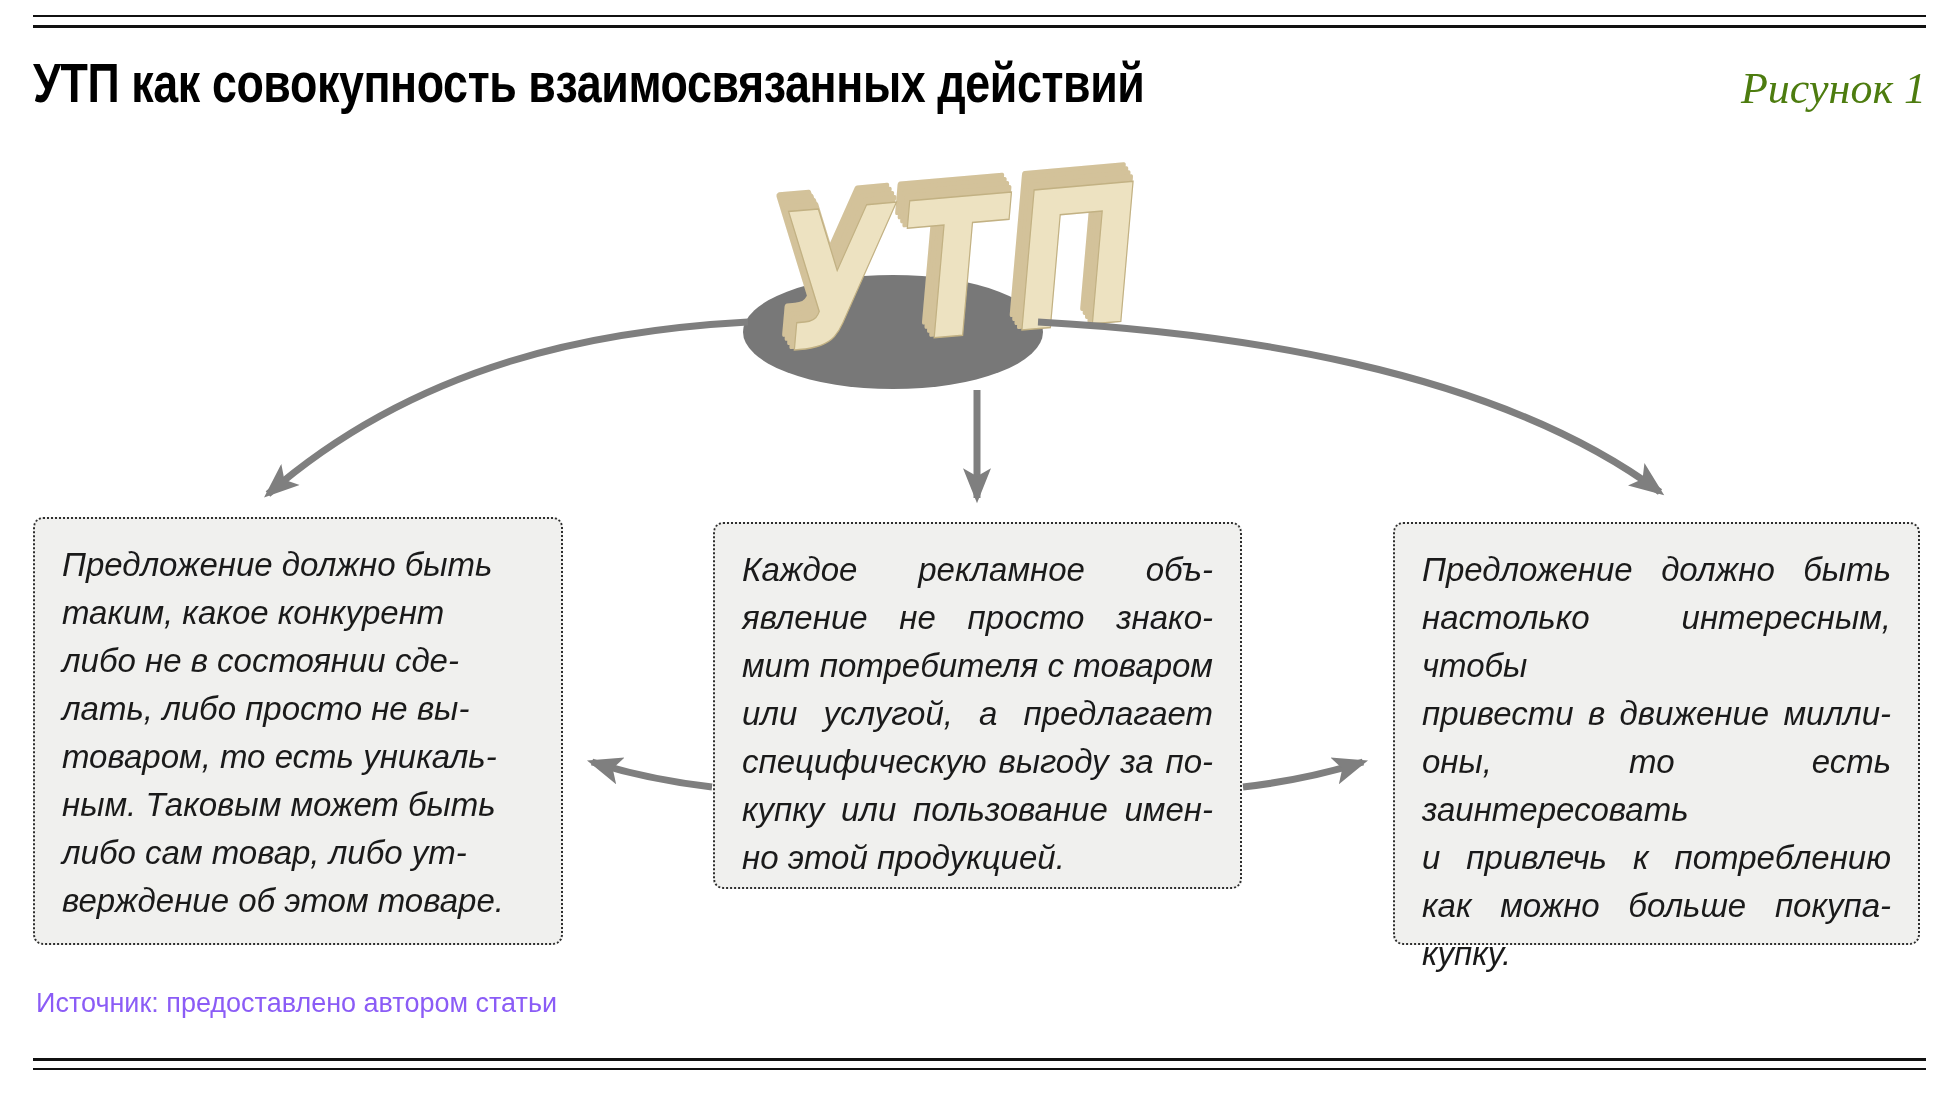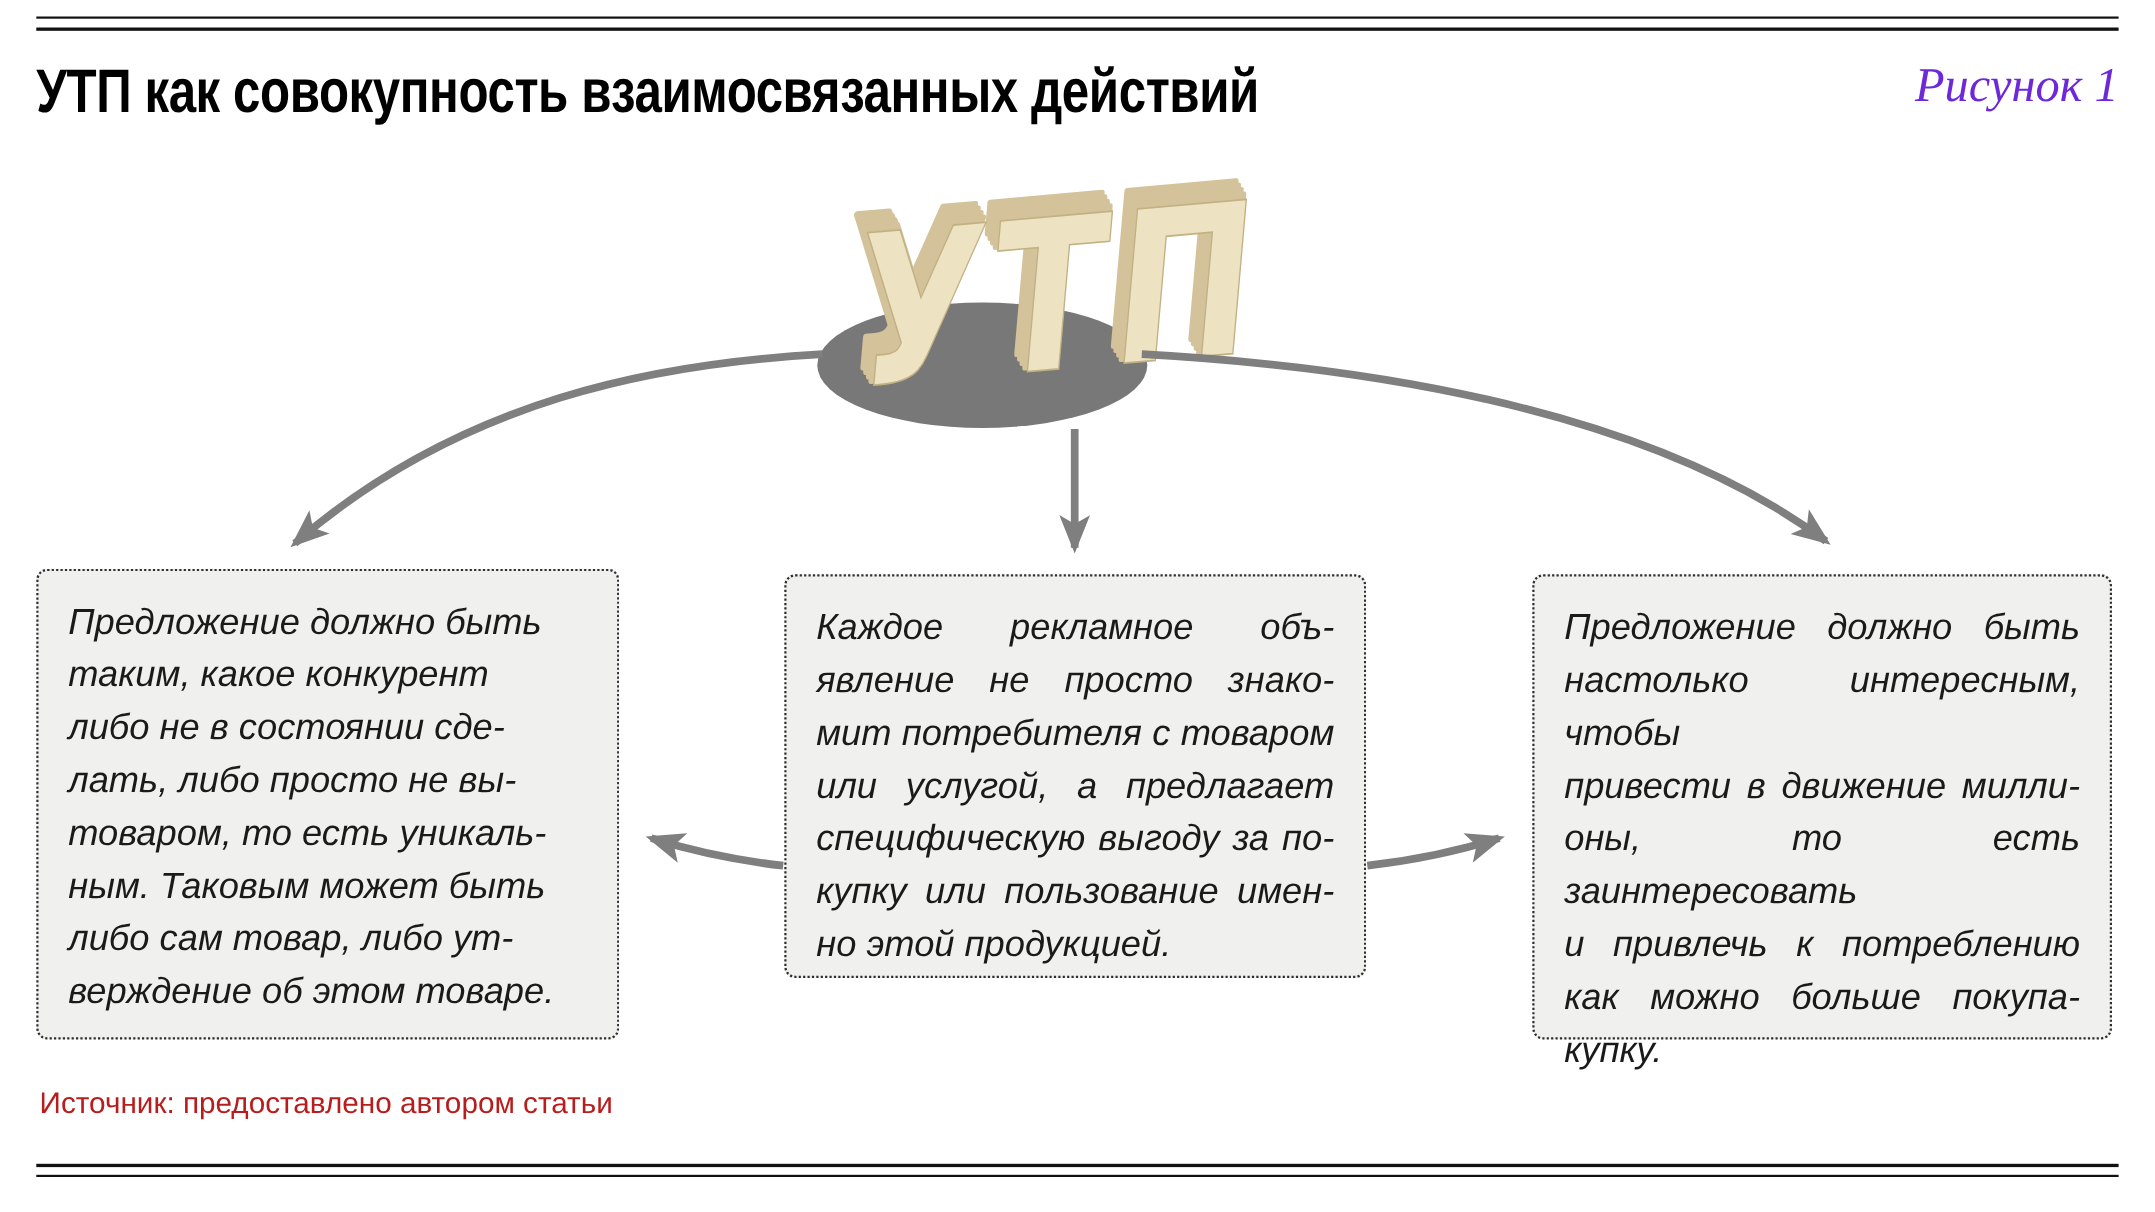--- a/index.html
+++ b/index.html
@@ -20,59 +20,59 @@
     font-family:"Liberation Sans",sans-serif;
     position:relative;
     overflow:hidden;
     color:var(--text);
   }
   .rule{position:absolute;left:33px;right:33px;}
   .rule-top{top:15px;height:8px;border-top:2px solid var(--ink);border-bottom:3px solid var(--ink);}
   .rule-bottom{top:1058px;height:7px;border-top:3px solid var(--ink);border-bottom:2px solid var(--ink);}
   .header{
     position:absolute;left:33px;right:33px;top:52px;
-    display:flex;justify-content:space-between;align-items:flex-start;
+    display:flex;justify-content:space-between;align-items:flex-end;
   }
   .title{
     font-weight:700;
     font-size:56px;
     line-height:1.1;
     white-space:nowrap;
     transform:scaleX(0.8);
     transform-origin:0 100%;
     letter-spacing:-0.5px;
     color:#000;
   }
   .figure-label{
     font-family:"Liberation Serif",serif;
     font-style:italic;
     font-size:44px;
     white-space:nowrap;
-    color:#6d28d9;
+    color:#4d7c0f;
   }
   .dbox{
     position:absolute;
     box-sizing:border-box;
     background:var(--box-bg);
     border:2px dotted var(--box-border);
     border-radius:10px;
     padding:22px 27px;
     font-size:33px;
     line-height:48px;
     color:var(--text);
   }
   .dbox .line{white-space:nowrap;font-style:italic;}
   .dbox.justify .line{text-align:justify;text-align-last:justify;white-space:normal;}
   .dbox.justify .line:last-child{text-align-last:left;}
   #box-1{left:33px;top:517px;width:530px;height:428px;}
   #box-2{left:713px;top:522px;width:529px;height:367px;}
   #box-3{left:1393px;top:522px;width:527px;height:423px;}
   .source{
     position:absolute;left:36px;top:988px;
-    font-size:27px;color:#b91c1c;
+    font-size:27px;color:#8b5cf6;
   }
   svg.overlay{position:absolute;left:0;top:0;pointer-events:none;}
   .arrow-path{fill:none;stroke:var(--arrow);stroke-width:7;}
 </style>
 </head>
 <body>
 
 <div class="rule rule-top"></div>
 
 <div class="header">

